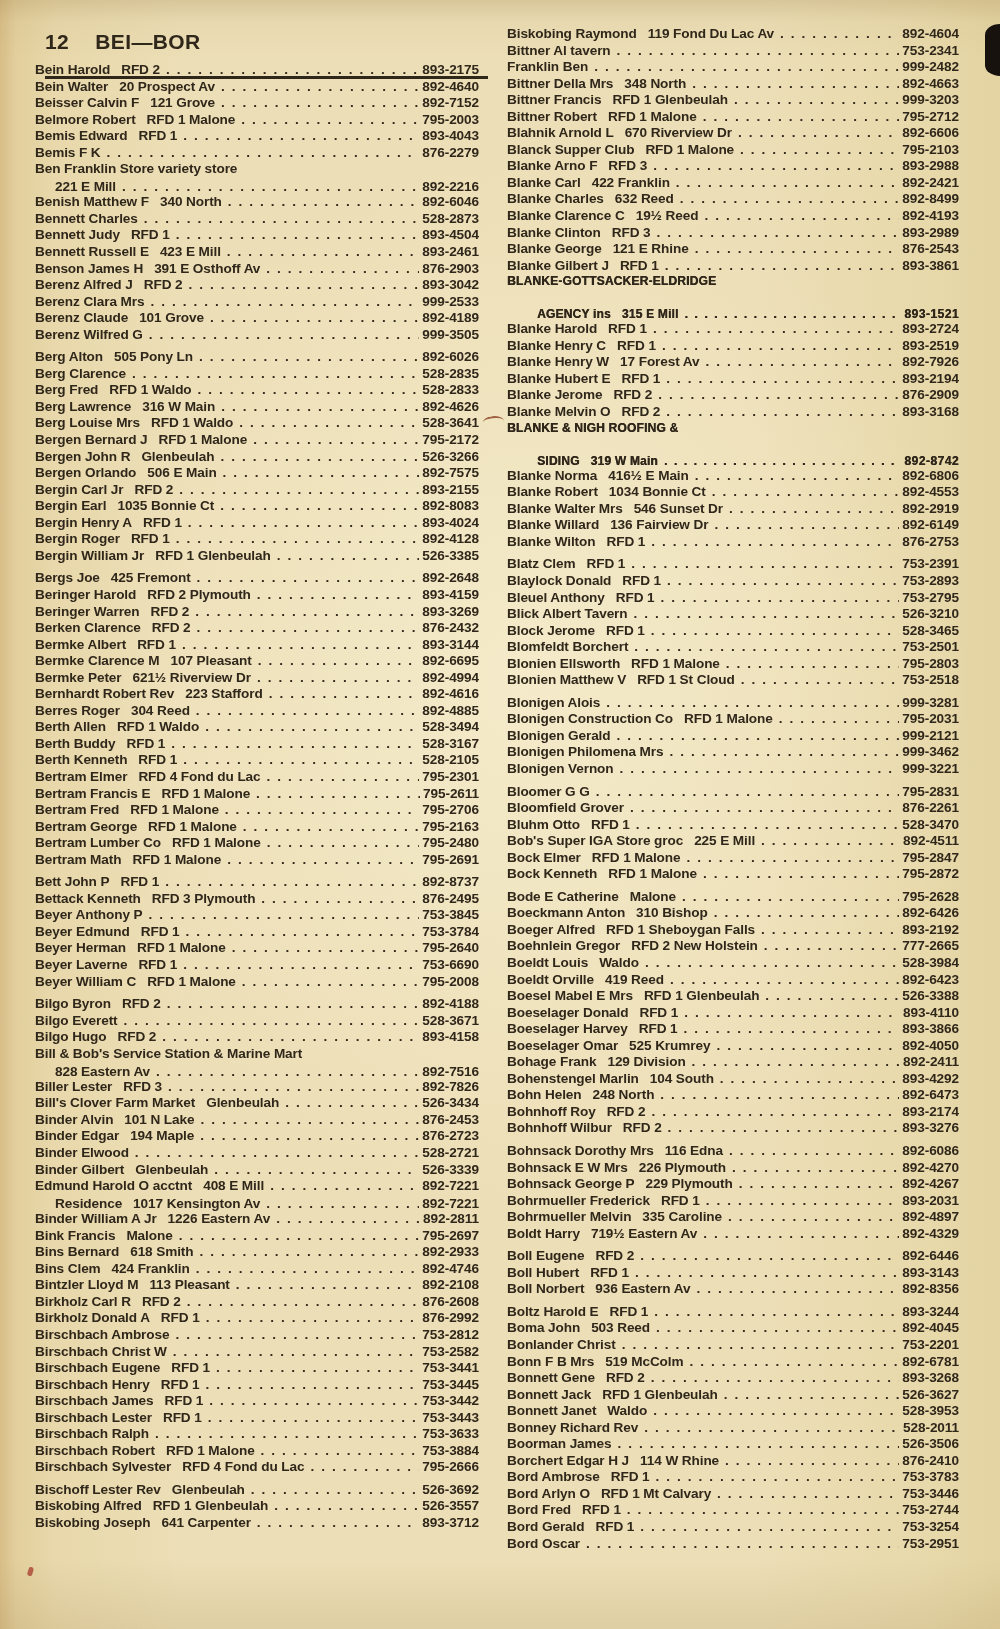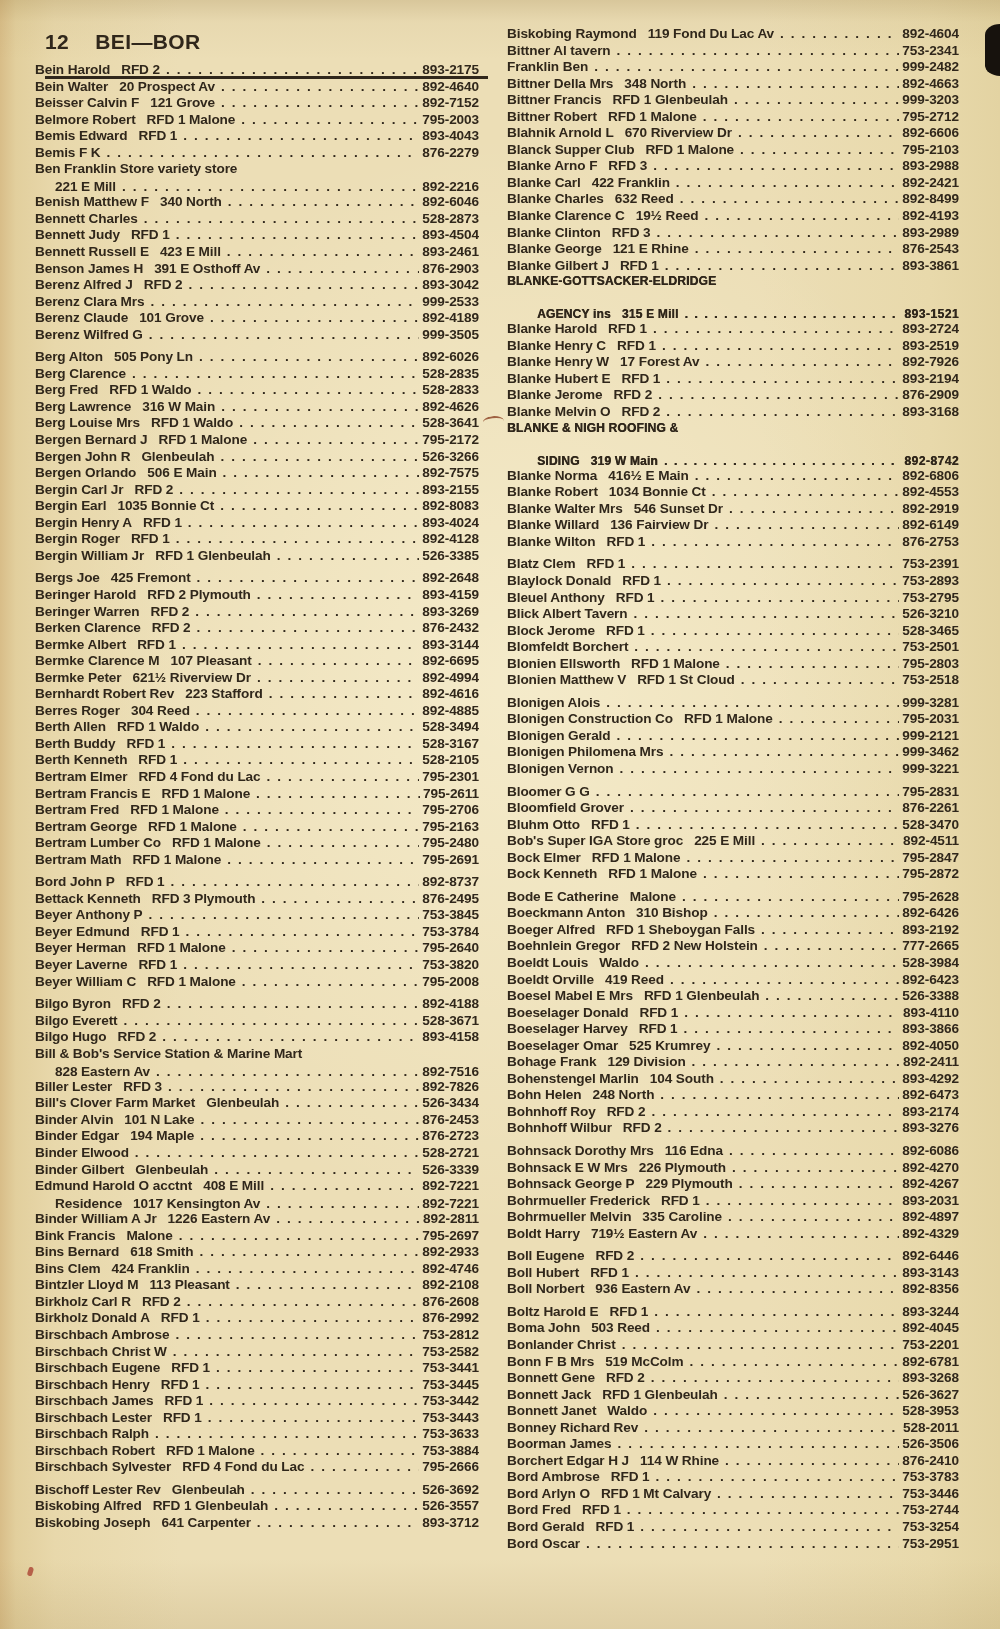--- a/index.html
+++ b/index.html
@@ -346,21 +346,21 @@
         <span class="leader">. . . . . . . . . . . . . . . . . . . . . . . . . . . . . . . . . . . . . . . . . . . . . . . . . . . . . . . . . . . . . . . . . . . . . . . . . . . . . . . . </span>
         <span class="ph">795-2480</span>
       </div>
       <div class="line">
         <span class="nm">Bertram Math</span>
         <span class="ad">RFD 1 Malone</span>
         <span class="leader">. . . . . . . . . . . . . . . . . . . . . . . . . . . . . . . . . . . . . . . . . . . . . . . . . . . . . . . . . . . . . . . . . . . . . . . . . . . . . . . . </span>
         <span class="ph">795-2691</span>
       </div>
       <div class="line gap">
-        <span class="nm">Bord John P</span>
+        <span class="nm">Bett John P</span>
         <span class="ad">RFD 1</span>
         <span class="leader">. . . . . . . . . . . . . . . . . . . . . . . . . . . . . . . . . . . . . . . . . . . . . . . . . . . . . . . . . . . . . . . . . . . . . . . . . . . . . . . . </span>
         <span class="ph">892-8737</span>
       </div>
       <div class="line">
         <span class="nm">Bettack Kenneth</span>
         <span class="ad">RFD 3 Plymouth</span>
         <span class="leader">. . . . . . . . . . . . . . . . . . . . . . . . . . . . . . . . . . . . . . . . . . . . . . . . . . . . . . . . . . . . . . . . . . . . . . . . . . . . . . . . </span>
         <span class="ph">876-2495</span>
       </div>
@@ -378,21 +378,21 @@
       <div class="line">
         <span class="nm">Beyer Herman</span>
         <span class="ad">RFD 1 Malone</span>
         <span class="leader">. . . . . . . . . . . . . . . . . . . . . . . . . . . . . . . . . . . . . . . . . . . . . . . . . . . . . . . . . . . . . . . . . . . . . . . . . . . . . . . . </span>
         <span class="ph">795-2640</span>
       </div>
       <div class="line">
         <span class="nm">Beyer Laverne</span>
         <span class="ad">RFD 1</span>
         <span class="leader">. . . . . . . . . . . . . . . . . . . . . . . . . . . . . . . . . . . . . . . . . . . . . . . . . . . . . . . . . . . . . . . . . . . . . . . . . . . . . . . . </span>
-        <span class="ph">753-3820</span>
+        <span class="ph">753-6690</span>
       </div>
       <div class="line">
         <span class="nm">Beyer William C</span>
         <span class="ad">RFD 1 Malone</span>
         <span class="leader">. . . . . . . . . . . . . . . . . . . . . . . . . . . . . . . . . . . . . . . . . . . . . . . . . . . . . . . . . . . . . . . . . . . . . . . . . . . . . . . . </span>
         <span class="ph">795-2008</span>
       </div>
       <div class="line gap">
         <span class="nm">Bilgo Byron</span>
         <span class="ad">RFD 2</span>

